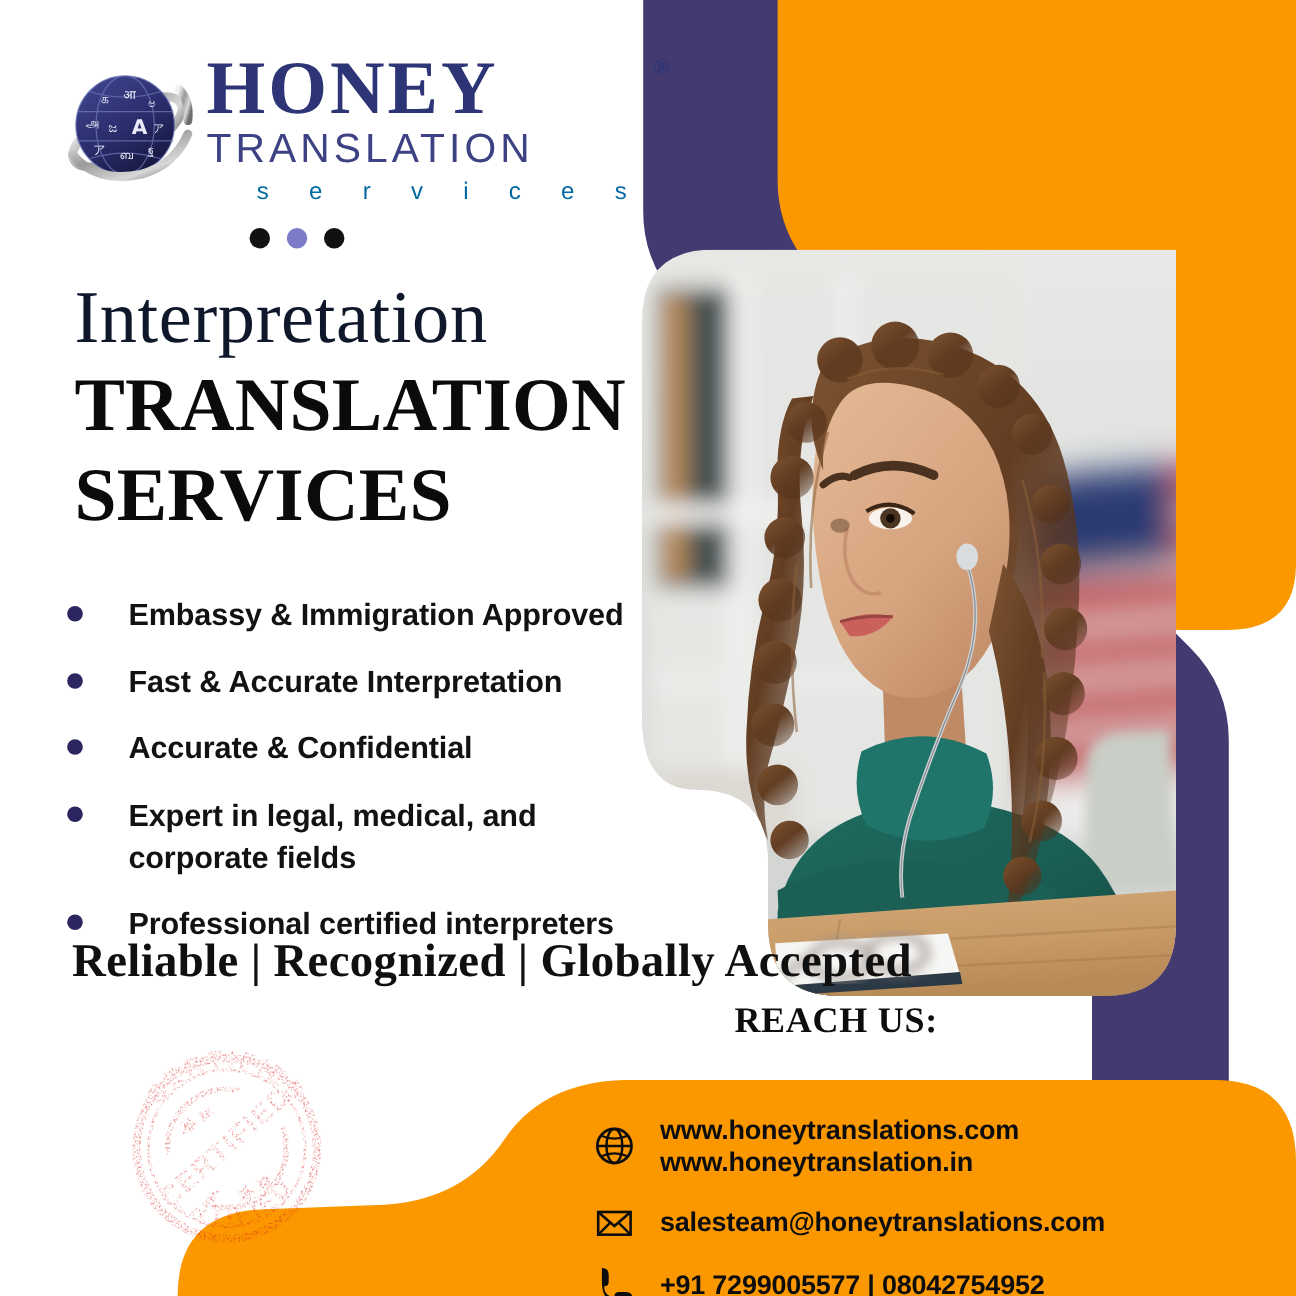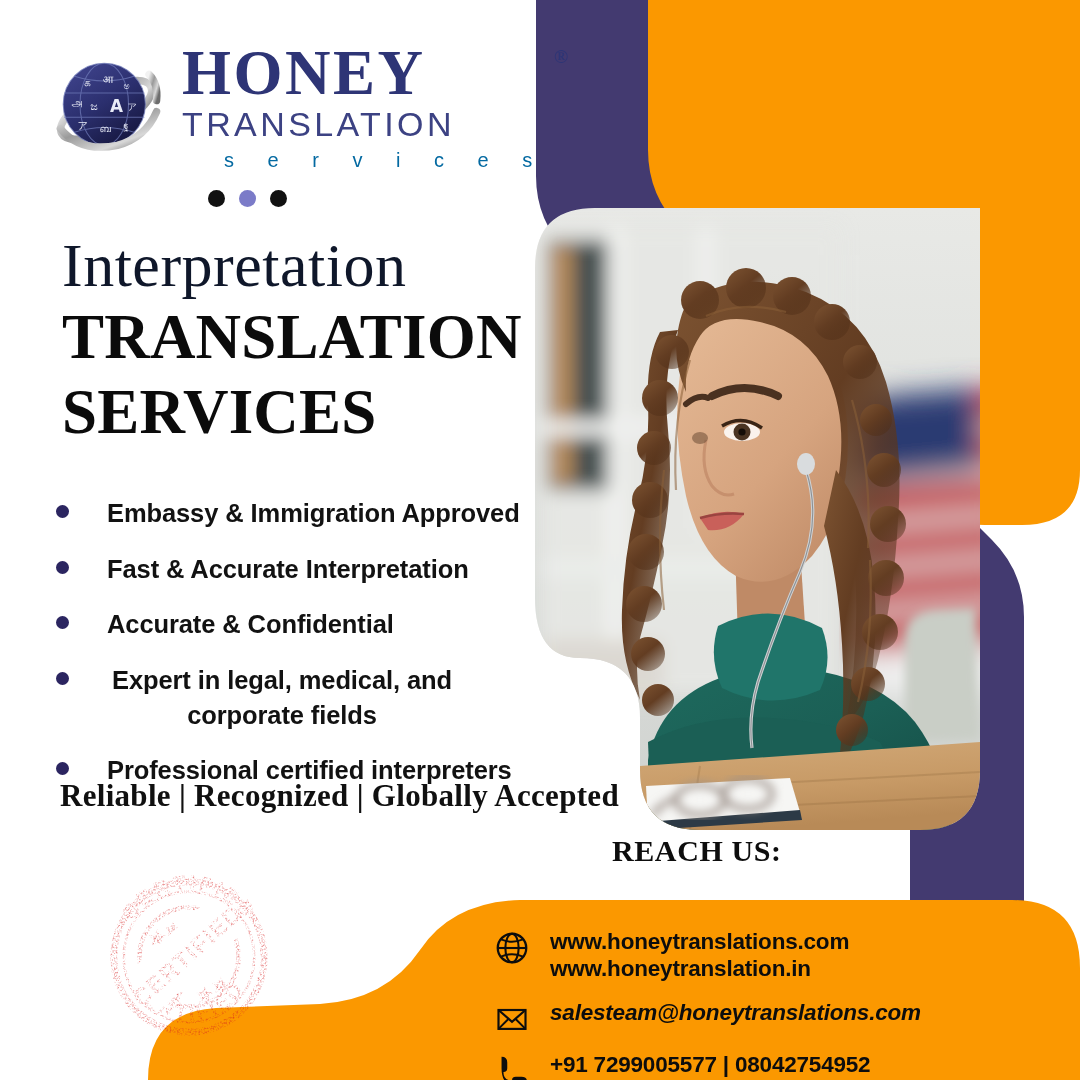--- a/index.html
+++ b/index.html
@@ -4,21 +4,21 @@
 <style>
   html,body{margin:0;padding:0;background:#fff;}
   body{width:1080px;height:1080px;overflow:hidden;font-family:"Liberation Sans",sans-serif;}
   .poster{position:relative;width:1080px;height:1080px;background:#ffffff;overflow:hidden;}
   .layer{position:absolute;top:0;left:0;width:1080px;height:1080px;}
   svg.layer{display:block;}
 
   
   .logo{position:absolute;left:52px;top:44px;display:flex;align-items:center;}
   .logo-globe{width:112px;height:112px;flex:0 0 auto;}
-  .logo-words{margin-left:18px;position:relative;}
+  .logo-words{margin-left:8px;position:relative;}
   .logo-honey{font-family:"Liberation Serif",serif;font-weight:700;font-size:63px;line-height:0.94;
               letter-spacing:2.5px;color:#2e3576;position:relative;display:inline-block;}
   .logo-reg{position:absolute;right:-22px;top:2px;font-family:"Liberation Serif",serif;
             font-size:19px;color:#2e3576;font-weight:700;}
   .logo-translation{font-family:"Liberation Sans",sans-serif;font-weight:400;font-size:34px;
                     letter-spacing:3.4px;color:#3c4283;margin-top:2px;}
   .logo-services{font-family:"Liberation Sans",sans-serif;font-weight:400;font-size:20px;
                  letter-spacing:14px;color:#0369a1;margin-top:5px;margin-left:42px;}
 
   .dots{position:absolute;left:208px;top:190px;display:flex;gap:14px;align-items:center;}
@@ -26,34 +26,34 @@
 
   
   .headline{position:absolute;left:62px;top:234px;width:470px;}
   .h-script{font-family:"Liberation Serif",serif;font-weight:400;font-size:62px;line-height:1.0;
             color:#0f172a;letter-spacing:0.5px;}
   .h-main{font-family:"Liberation Serif",serif;font-weight:700;font-size:63px;line-height:1.07;
           color:#0b0b0b;letter-spacing:0.2px;margin-top:8px;}
 
   
   .bullets{position:absolute;left:56px;top:496px;width:520px;}
-  .bullet-row{display:flex;align-items:flex-start;margin-bottom:21px;text-align:center;}
+  .bullet-row{display:flex;align-items:flex-start;margin-bottom:21px;}
   .bullet-dot{width:13px;height:13px;border-radius:50%;flex:0 0 auto;margin-top:9px;margin-right:38px;}
   .bullet-text{font-family:"Liberation Sans",sans-serif;font-weight:700;font-size:25.5px;
                line-height:1.36;color:#121212;letter-spacing:-0.1px;}
 
   
   .tagline{position:absolute;left:60px;top:778px;font-family:"Liberation Serif",serif;
-           font-weight:700;font-size:31px;color:#101010;letter-spacing:0.3px;white-space:nowrap;}
+           font-weight:700;font-size:39px;color:#101010;letter-spacing:0.3px;white-space:nowrap;}
 
   
   .reach-title{position:absolute;left:612px;top:834px;font-family:"Liberation Serif",serif;
                font-weight:700;font-size:30px;letter-spacing:0.6px;color:#0d0d0d;text-align:center;}
   .contact-rows{position:absolute;left:492px;top:928px;width:560px;}
-  .c-row{display:flex;align-items:flex-start;margin-bottom:12px;}
+  .c-row{display:flex;align-items:center;margin-bottom:12px;}
   .c-icon{width:40px;height:40px;flex:0 0 auto;margin-right:18px;display:flex;
           align-items:center;justify-content:center;}
   .c-text{font-family:"Liberation Sans",sans-serif;font-weight:700;font-size:22.5px;
           line-height:1.22;color:#0d0d0d;letter-spacing:-0.2px;}
 
   
   .stamp{position:absolute;left:100px;top:868px;width:178px;height:178px;}
 </style>
 </head>
 <body>
@@ -408,21 +408,21 @@
           <path d="M8.5 11 q11.5 5 23 0" fill="none" stroke="#0d0d0d" stroke-width="2"></path>
           <path d="M8.5 29 q11.5 -5 23 0" fill="none" stroke="#0d0d0d" stroke-width="2"></path>
         </svg>
       </span>
       <span class="c-text">
         <span>www.honeytranslations.com</span><br>
         <span>www.honeytranslation.in</span>
       </span>
     </div>
 
-    <div class="c-row" style="margin-top:16px;font-style:italic;">
+    <div class="c-row" style="margin-top:16px;">
       <span class="c-icon">
         <svg viewBox="0 0 40 40" width="36" height="36" xmlns="http://www.w3.org/2000/svg">
           <rect x="5" y="10" width="30" height="21" fill="none" stroke="#0d0d0d" stroke-width="2.4"></rect>
           <path d="M5 10 L20 23 L35 10" fill="none" stroke="#0d0d0d" stroke-width="2.4"></path>
           <path d="M5 31 L16 20 M35 31 L24 20" fill="none" stroke="#0d0d0d" stroke-width="2.2"></path>
         </svg>
       </span>
       <span class="c-text">salesteam@honeytranslations.com</span>
     </div>
 

